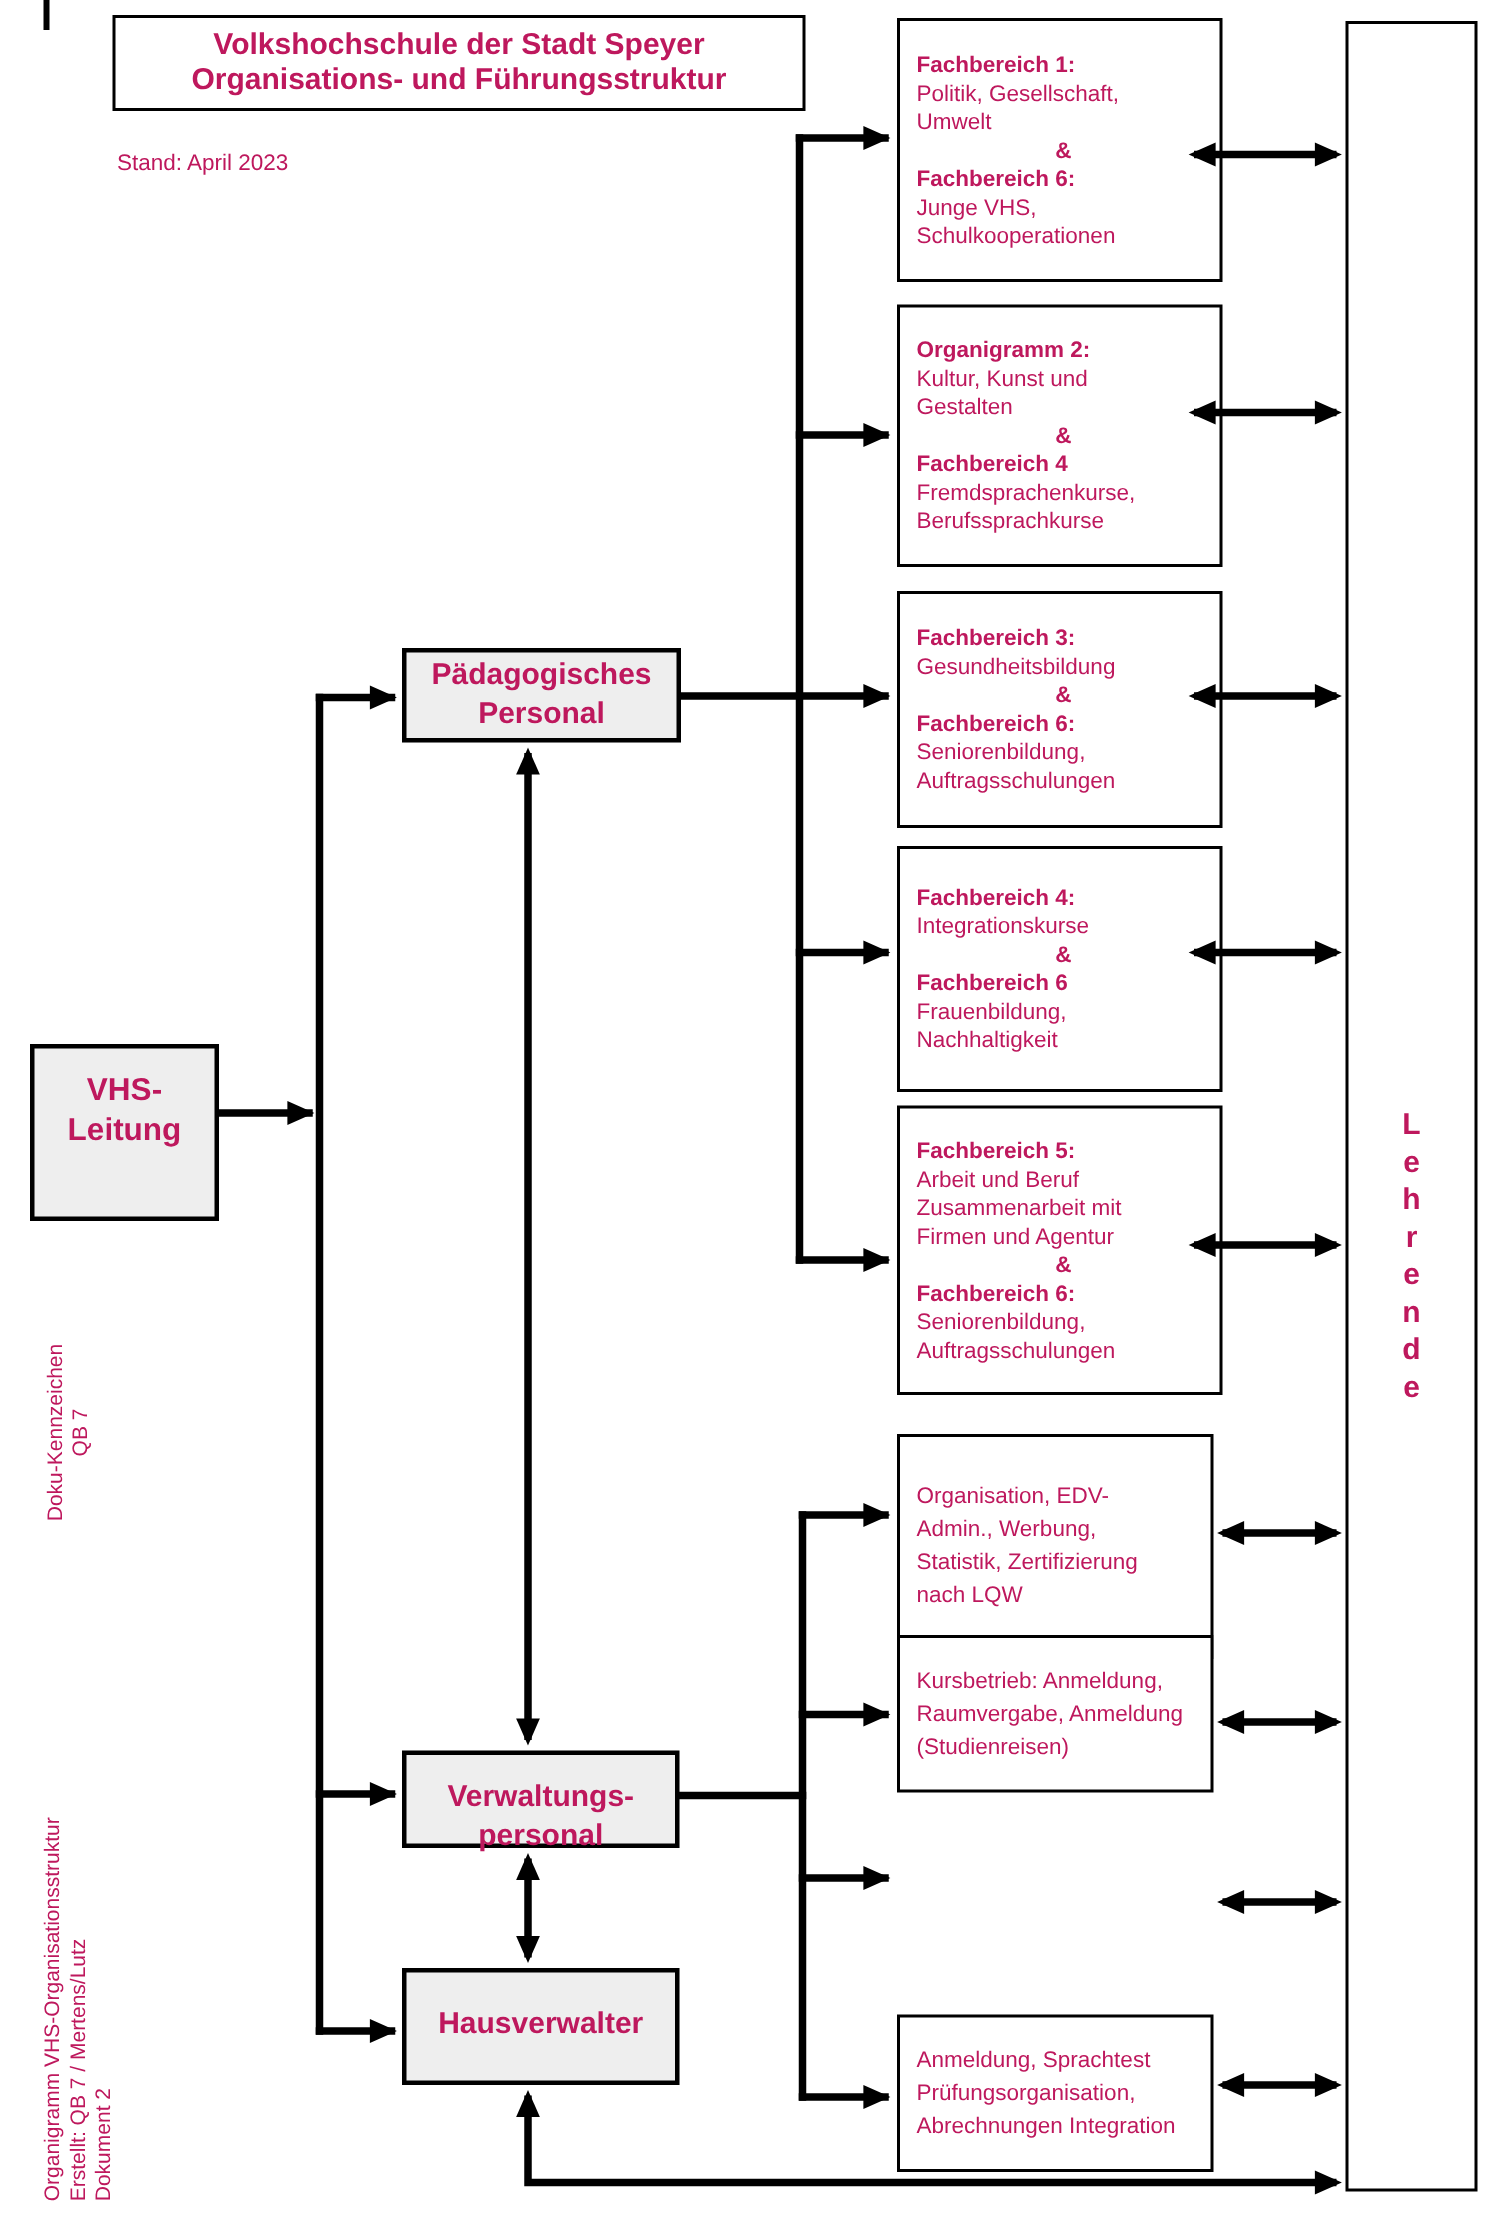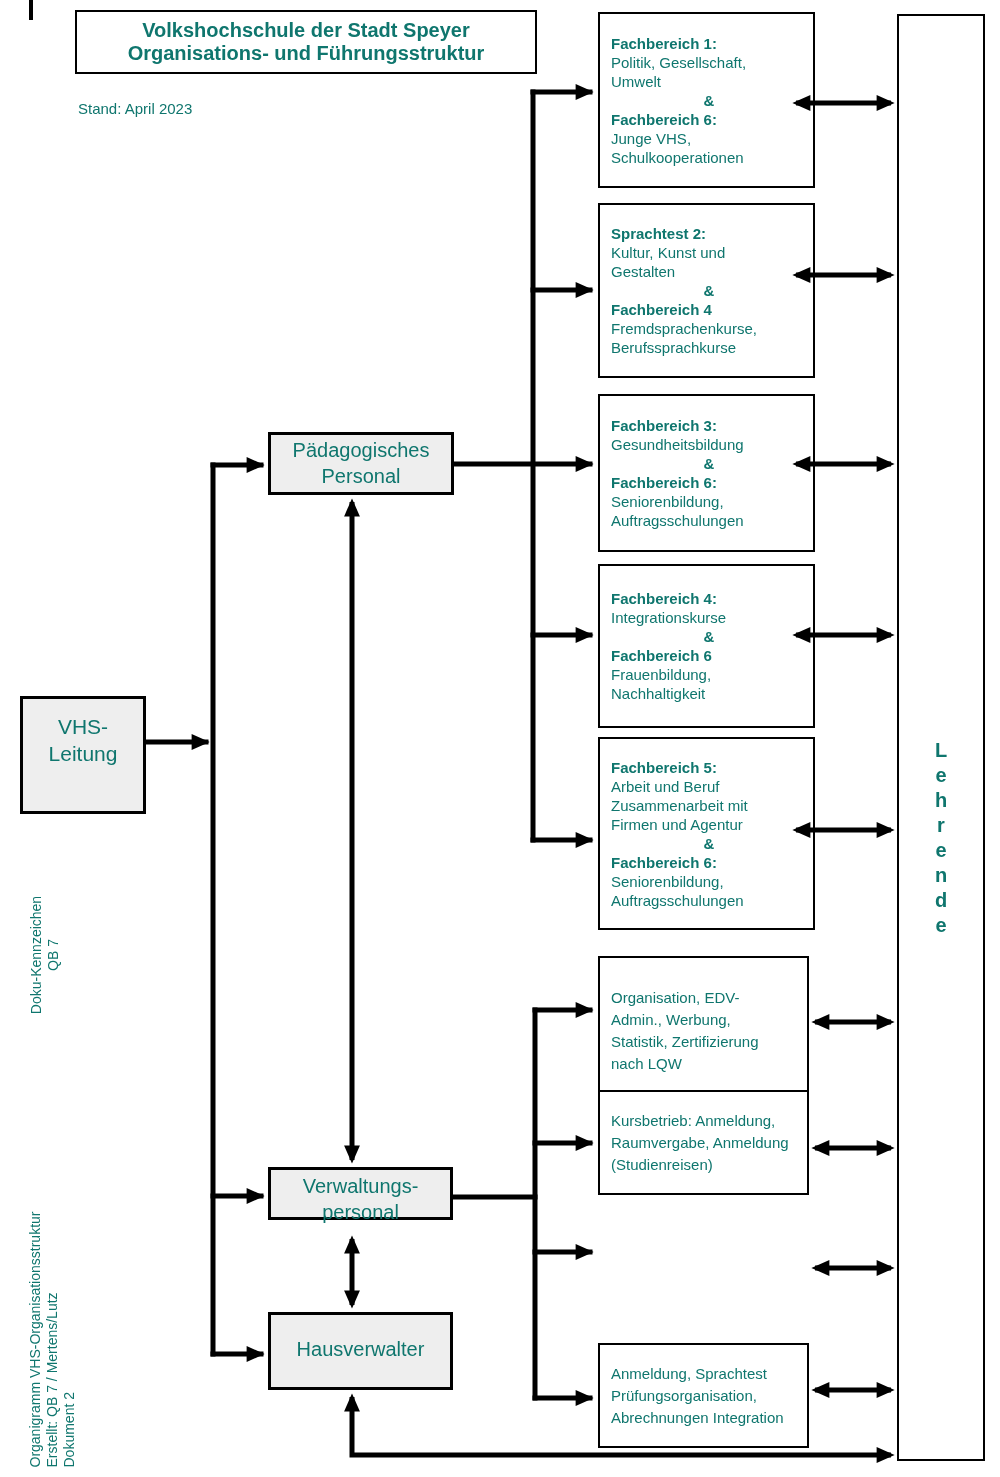--- a/index.html
+++ b/index.html
@@ -1,24 +1,24 @@
 <!DOCTYPE html>
 <html style="--bg: #ffffff; --bd: #000000; --ln: #000000; --fill: #eeeeee;"><head>
 <meta charset="utf-8">
 <style>
   :root{ --bg:#ffffff; --bd:#000000; --ln:#000000; --fill:#eeeeee; }
   html,body{margin:0;padding:0;background:#fff;}
   .canvas{position:relative;width:1000px;height:1477px;background:var(--bg);
-          font-family:"Liberation Sans","DejaVu Sans",sans-serif;color:#0f766e;overflow:hidden;}
+          font-family:"Liberation Sans","DejaVu Sans",sans-serif;color:#be185d;overflow:hidden;}
   .title-box{position:absolute;left:75px;top:10px;width:462px;height:64px;background:#fff;
              border:2px solid var(--bd);box-sizing:border-box;text-align:center;
              font-weight:bold;font-size:20px;line-height:23px;padding-top:7px;}
   .stand{position:absolute;left:78px;top:100px;font-size:15px;}
   .gbox{position:absolute;background:var(--fill);border:3px solid var(--bd);box-sizing:border-box;
-        text-align:center;font-weight:normal;font-size:20px;line-height:26px;}
+        text-align:center;font-weight:bold;font-size:20px;line-height:26px;}
   .box{position:absolute;left:598px;background:#fff;border:2px solid var(--bd);box-sizing:border-box;
        display:flex;flex-direction:column;justify-content:center;
        padding:4px 6px 4px 11px;font-size:15px;}
   .fb{width:217px;line-height:19px;}
   .vb{width:211px;line-height:22px;}
   .ln{white-space:nowrap;}
   .b{font-weight:bold;}
   .c{text-align:center;white-space:normal;}
   .lehr{position:absolute;left:897px;top:14px;width:88px;height:1447px;background:#fff;
         border:2px solid var(--bd);box-sizing:border-box;}
@@ -48,41 +48,41 @@
   <div class="gbox" style="left:20px;top:696px;width:126px;height:118px;padding-top:14px;font-size:21px;line-height:27px">
     <div>VHS-</div>
     <div>Leitung</div>
   </div>
 
   <div class="gbox" style="left:268px;top:432px;width:186px;height:63px;padding-top:2px">
     <div>Pädagogisches</div>
     <div>Personal</div>
   </div>
 
-  <div class="gbox" style="left:268px;top:1167px;width:185px;height:53px;padding-top:3px">
+  <div class="gbox" style="left:268px;top:1167px;width:185px;height:65px;padding-top:15px">
     <div>Verwaltungs-</div>
     <div>personal</div>
   </div>
 
   <div class="gbox" style="left:268px;top:1312px;width:185px;height:78px;padding-top:21px">
     <div>Hausverwalter</div>
   </div>
 
   <div class="box fb" style="top:12px;height:176px">
     <div class="ln b">Fachbereich 1:</div>
     <div class="ln">Politik, Gesellschaft,</div>
     <div class="ln">Umwelt</div>
     <div class="ln b c">&amp;</div>
     <div class="ln b">Fachbereich 6:</div>
     <div class="ln">Junge VHS,</div>
     <div class="ln">Schulkooperationen</div>
   </div>
 
   <div class="box fb" style="top:203px;height:175px">
-    <div class="ln b">Sprachtest 2:</div>
+    <div class="ln b">Organigramm 2:</div>
     <div class="ln">Kultur, Kunst und</div>
     <div class="ln">Gestalten</div>
     <div class="ln b c">&amp;</div>
     <div class="ln b">Fachbereich 4</div>
     <div class="ln">Fremdsprachenkurse,</div>
     <div class="ln">Berufssprachkurse</div>
   </div>
 
   <div class="box fb" style="top:394px;height:158px">
     <div class="ln b">Fachbereich 3:</div>

